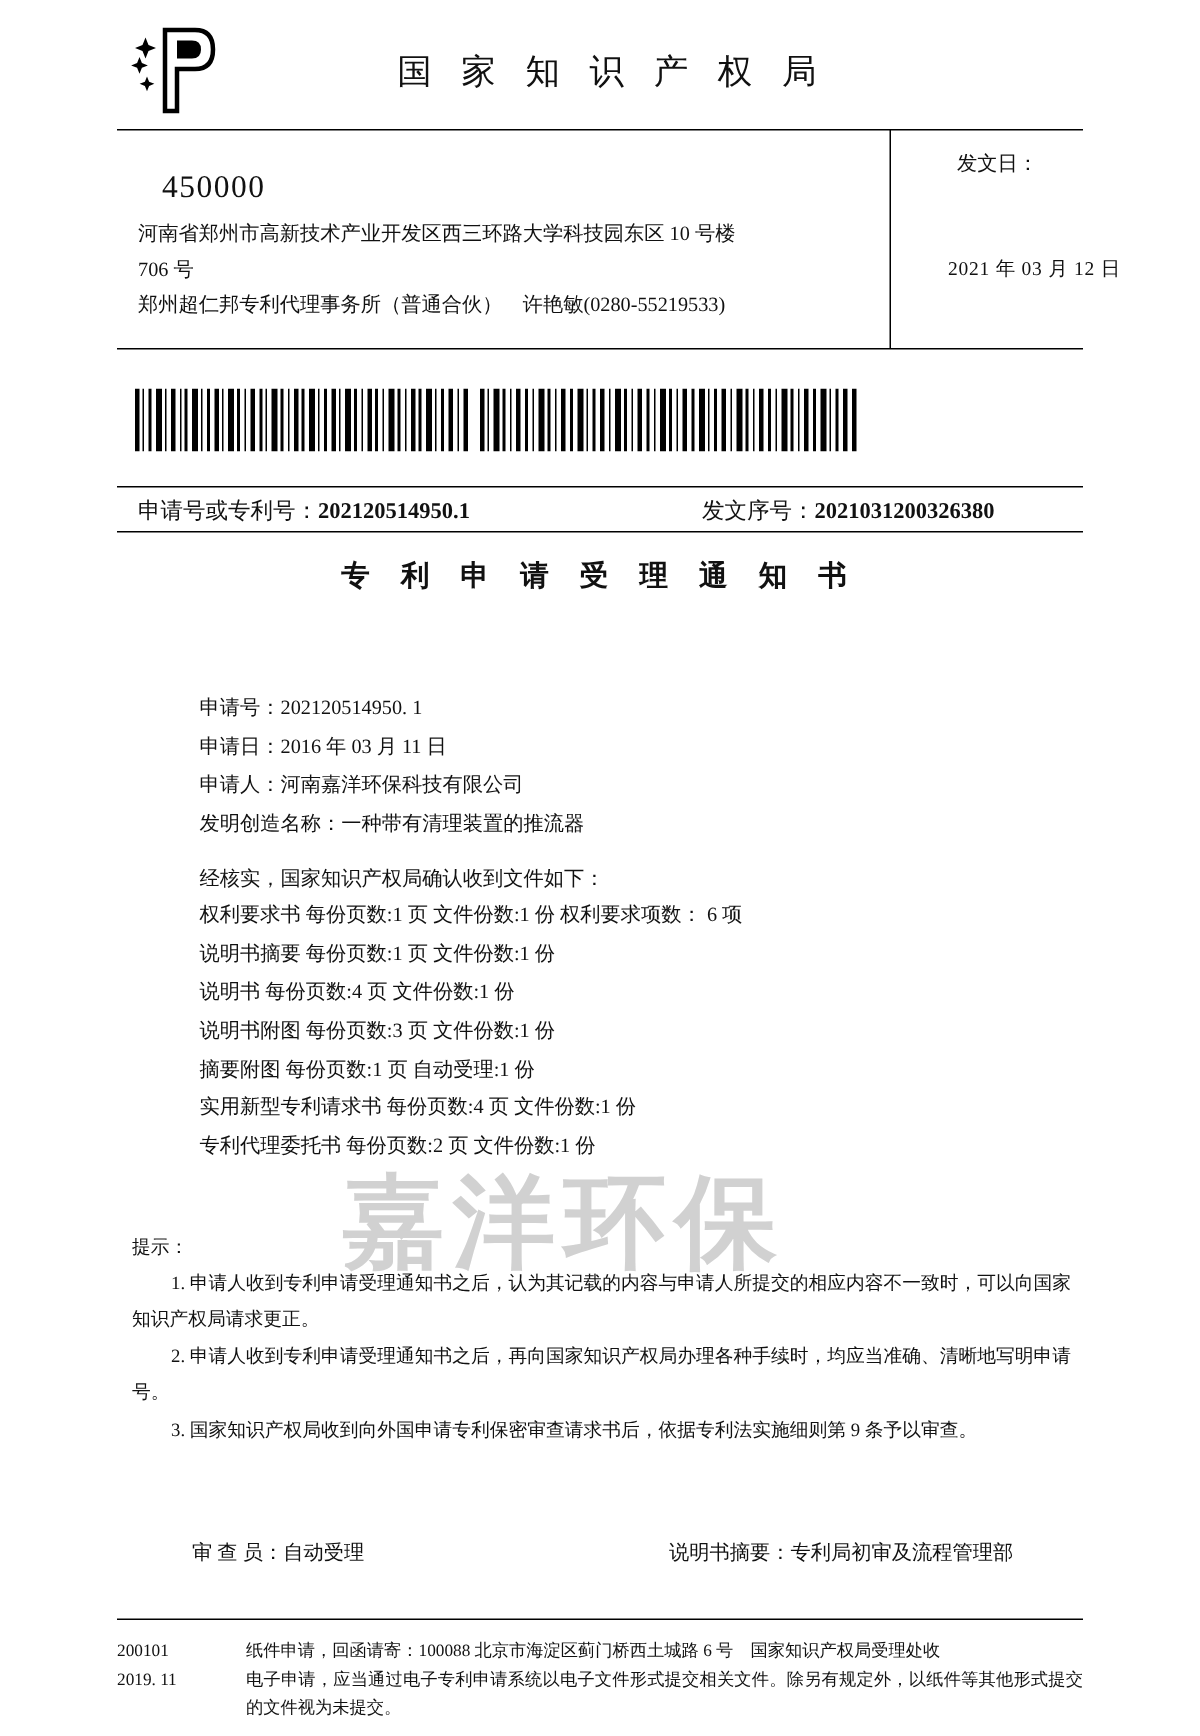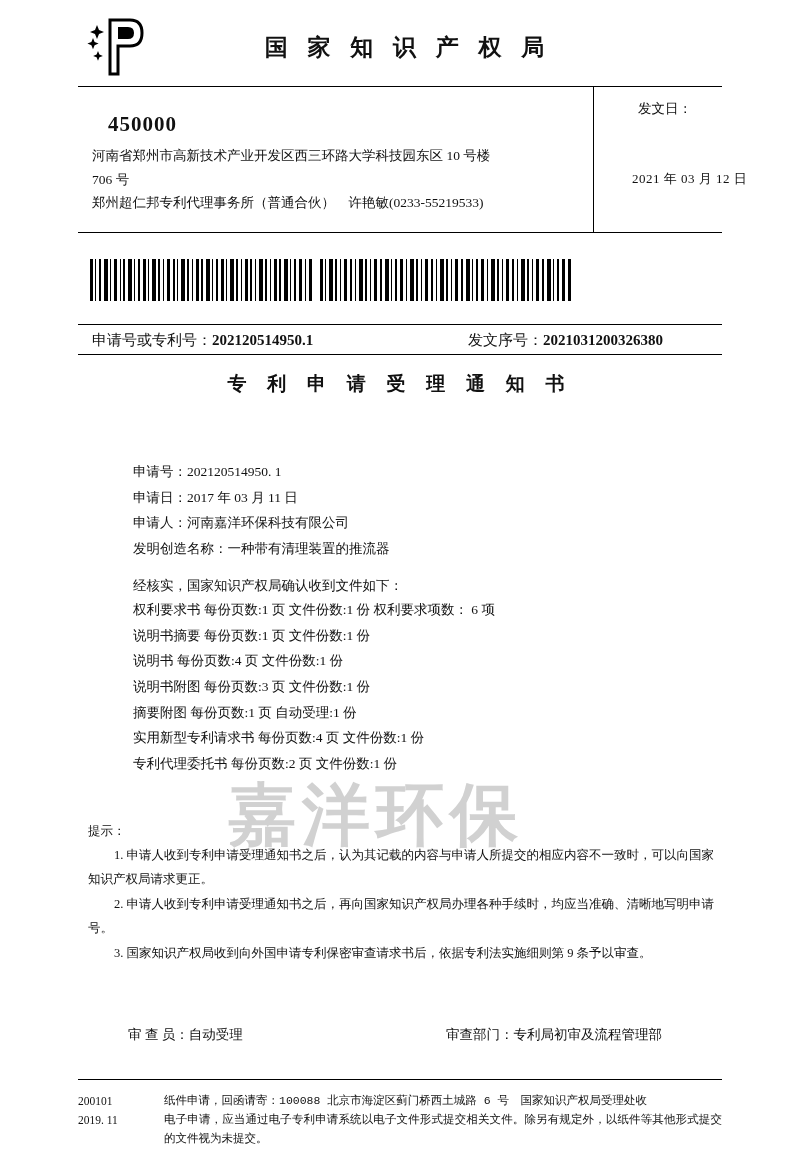--- a/index.html
+++ b/index.html
@@ -37,42 +37,42 @@
     width: 70px;
     height: 62px;
     margin-left: 6px;
     flex: none;
     display: block;
   }
   .header-title {
     flex: 1;
     text-align: center;
     font-size: 23px;
-    font-weight: bold;
+    font-weight: normal;
     letter-spacing: 7px;
     padding-right: 60px;
     font-family: "Liberation Serif", "DejaVu Serif", serif;
   }
 
   
   .addr-box {
     position: absolute;
     left: 78px;
     top: 86px;
     width: 516px;
     height: 146px;
     border-right: 1.5px solid #000;
     box-sizing: border-box;
   }
   .zipcode {
     position: absolute;
     left: 30px;
     top: 26px;
     font-size: 21px;
-    font-weight: bold;
+    font-weight: normal;
     letter-spacing: 1px;
   }
   .addr-lines {
     position: absolute;
     left: 14px;
     top: 58px;
     width: 490px;
     font-size: 13.5px;
     line-height: 1.75;
   }
@@ -246,21 +246,21 @@
     left: 0;
     top: 0;
     width: 80px;
   }
   .footer-text {
     position: absolute;
     left: 86px;
     top: 0;
     width: 558px;
   }
-  .footer-text div { text-align: justify; font-family: Liberation Mono, monospace; }
+  .footer-text div { text-align: justify; }
 </style>
 </head>
 <body>
 
 <div class="page">
 
   <div class="header">
     <svg class="logo" viewBox="0 0 70 62">
       <path d="M26 4 L46 4 Q58 4 58 17 Q58 30 46 30 L34 30 L34 58 L26 58 Z" fill="none" stroke="#000" stroke-width="3"></path>
       <path d="M34 11 L44 11 Q50 11 50 17 Q50 23 44 23 L34 23 Z" fill="#000"></path>
@@ -269,21 +269,21 @@
       <path d="M14 35 l1.4 3.5 3.5 1.4 -3.5 1.4 -1.4 3.5 -1.4 -3.5 -3.5 -1.4 3.5 -1.4 z" fill="#000"></path>
     </svg>
     <div class="header-title">国 家 知 识 产 权 局</div>
   </div>
 
   <div class="addr-box">
     <div class="zipcode">450000</div>
     <div class="addr-lines">
       <div>河南省郑州市高新技术产业开发区西三环路大学科技园东区 10 号楼</div>
       <div>706 号</div>
-      <div>郑州超仁邦专利代理事务所（普通合伙）　许艳敏(0233-55219533)</div>
+      <div>郑州超仁邦专利代理事务所（普通合伙）　许艳敏(0280-55219533)</div>
     </div>
   </div>
 
   <div class="date-box">
     <div class="date-label">发文日：</div>
     <div class="date-value">2021 年 03 月 12 日</div>
   </div>
 
   <div class="barcode-row">
     <svg class="barcode left" viewBox="0 0 228 42" preserveAspectRatio="none">
@@ -400,21 +400,21 @@
       <span>发文序号：</span><b>2021031200326380</b>
     </div>
   </div>
 
   <div class="body-frame">
     <div class="doc-title">专 利 申 请 受 理 通 知 书</div>
 
 
     <div class="para kv-list">
       <div>申请号：202120514950. 1</div>
-      <div>申请日：2017 年 03 月 11 日</div>
+      <div>申请日：2016 年 03 月 11 日</div>
       <div>申请人：河南嘉洋环保科技有限公司</div>
       <div>发明创造名称：一种带有清理装置的推流器</div>
     </div>
 
     <div class="para p-confirm">经核实，国家知识产权局确认收到文件如下：</div>
 
     <div class="para doc-list">
       <div>权利要求书 每份页数:1 页 文件份数:1 份 权利要求项数： 6 项</div>
       <div>说明书摘要 每份页数:1 页 文件份数:1 份</div>
       <div>说明书 每份页数:4 页 文件份数:1 份</div>
@@ -432,21 +432,21 @@
     </div>
   </div>
 
   <div class="watermark">嘉洋环保</div>
 
   <div class="examiner-row">
     <div class="examiner">
       <span>审 查 员：</span><span>自动受理</span>
     </div>
     <div class="dept">
-      <span>审查部门：</span><span>专利局初审及流程管理部</span>
+      <span>说明书摘要：</span><span>专利局初审及流程管理部</span>
     </div>
   </div>
 
   <div class="footer">
     <div class="footer-codes">
       <div>200101</div>
       <div>2019. 11</div>
     </div>
     <div class="footer-text">
       <div>纸件申请，回函请寄：100088 北京市海淀区蓟门桥西土城路 6 号　国家知识产权局受理处收</div>

